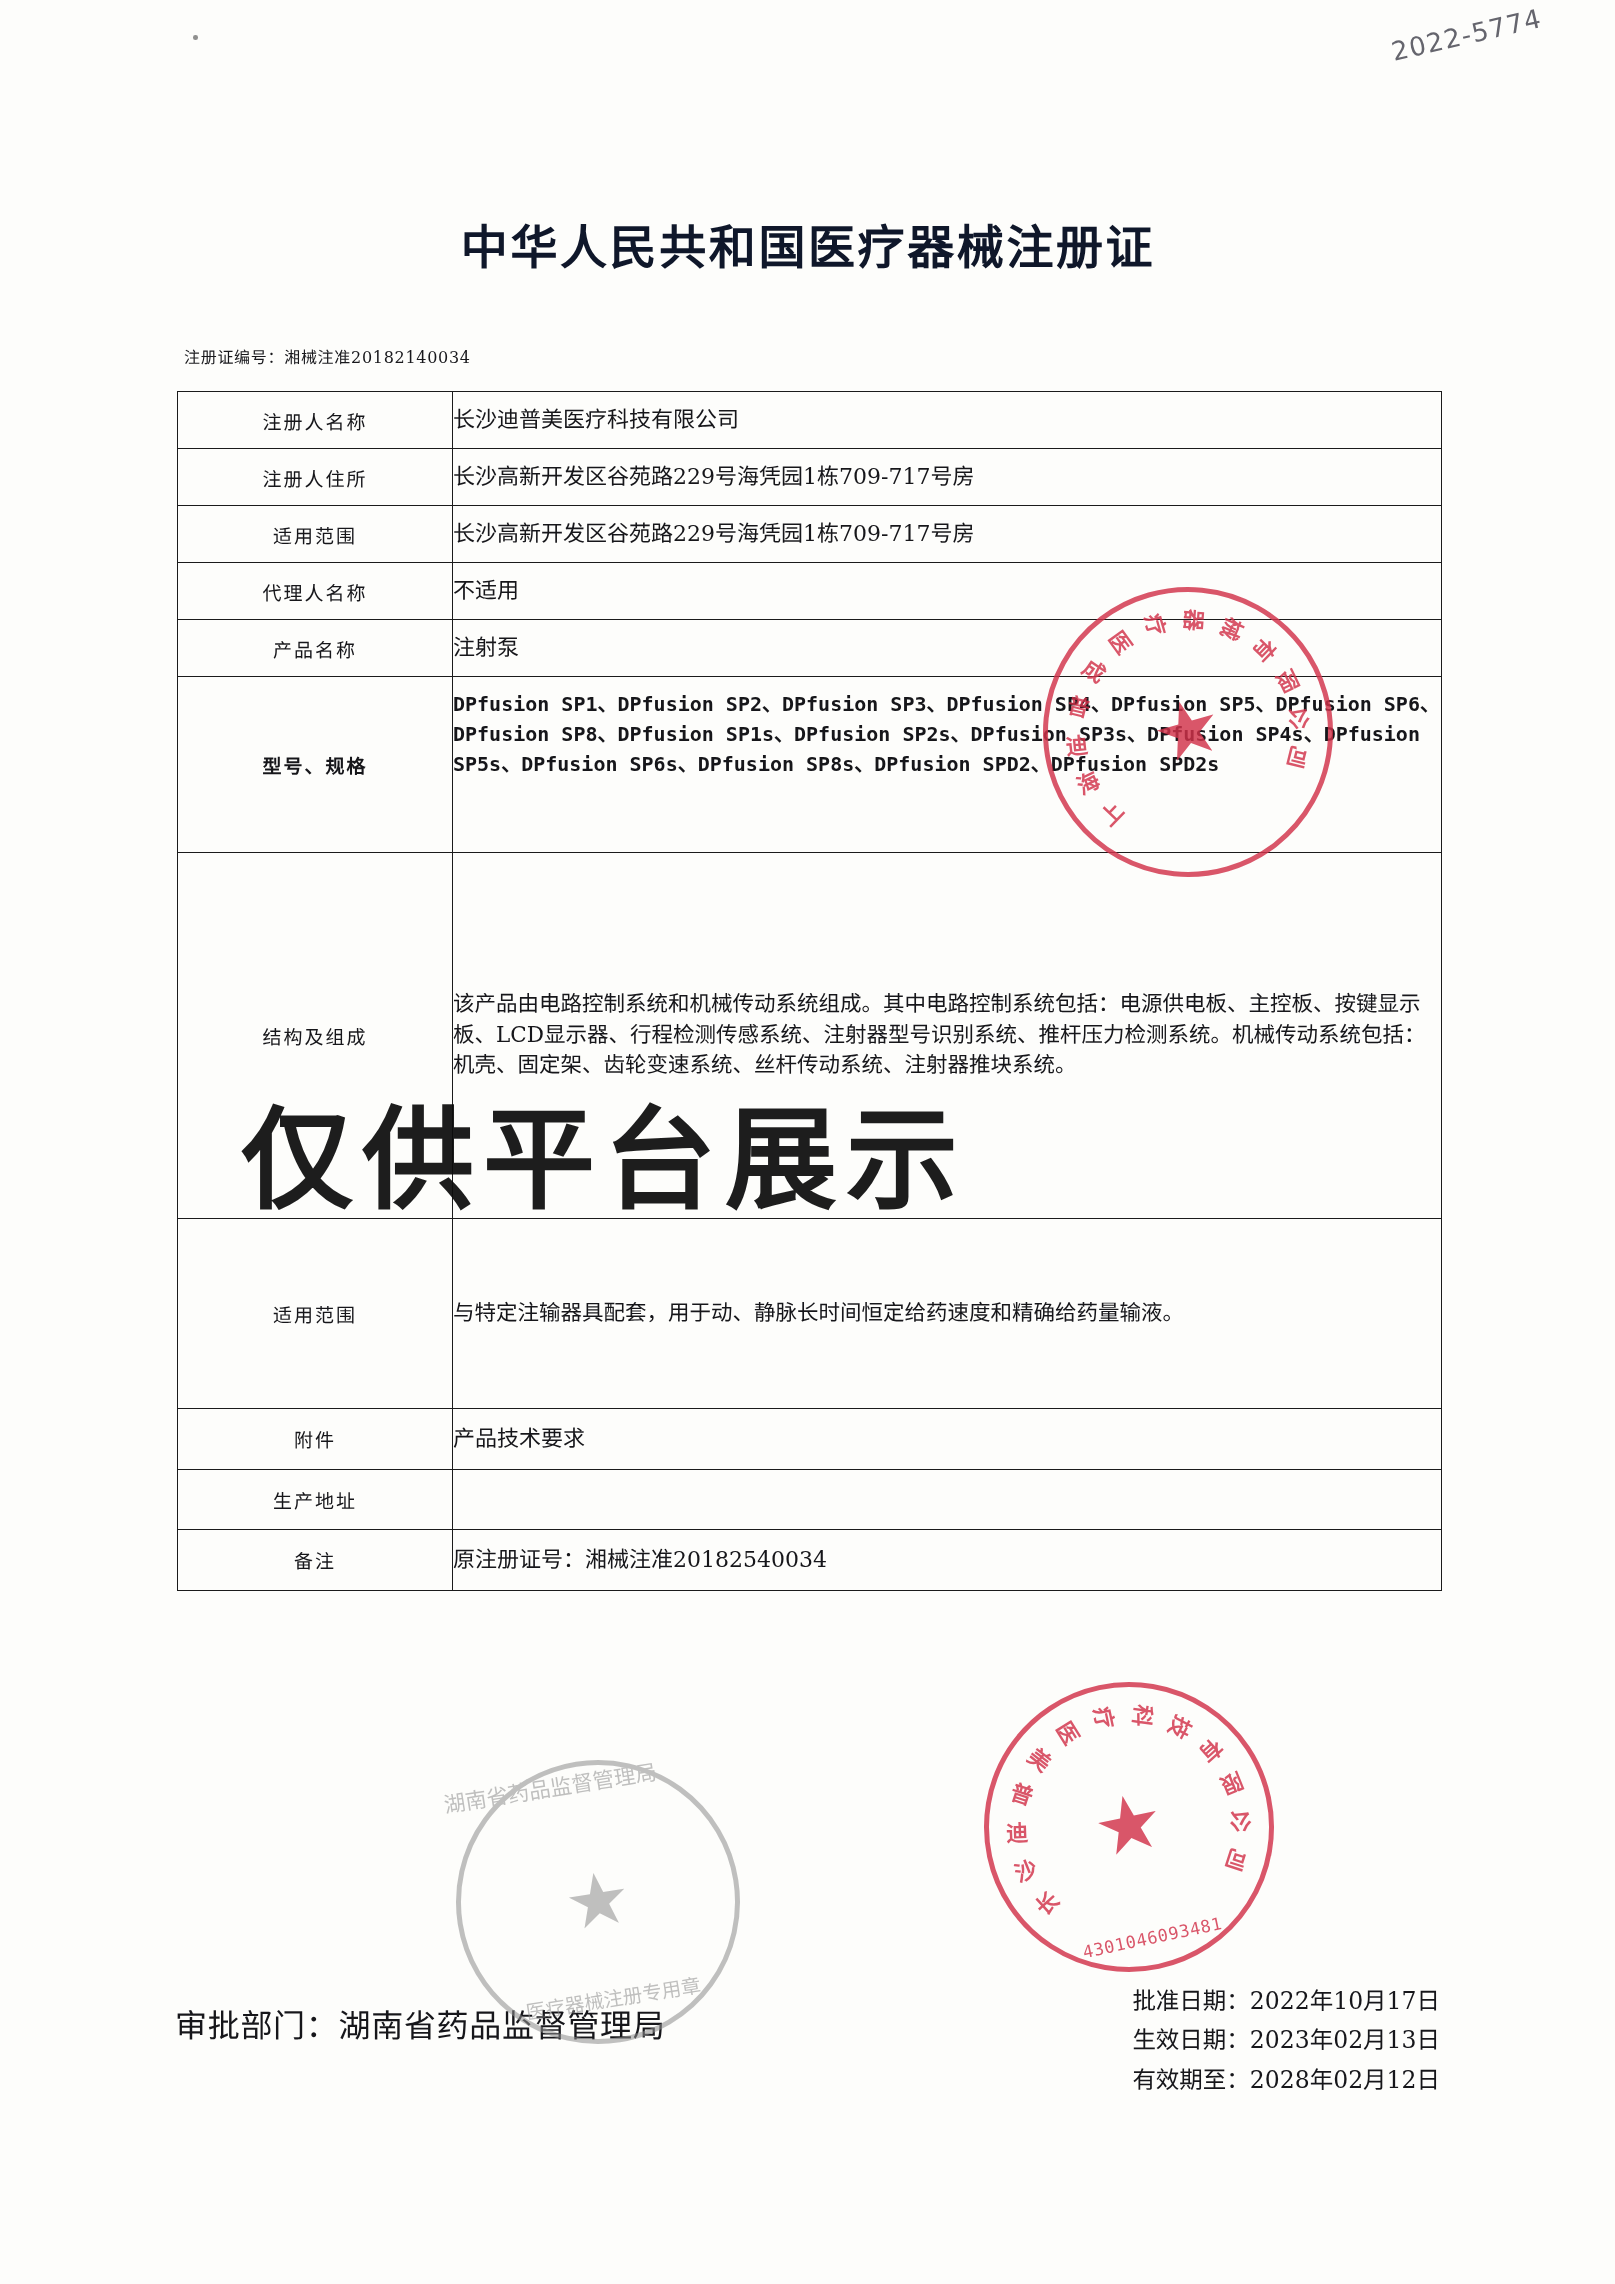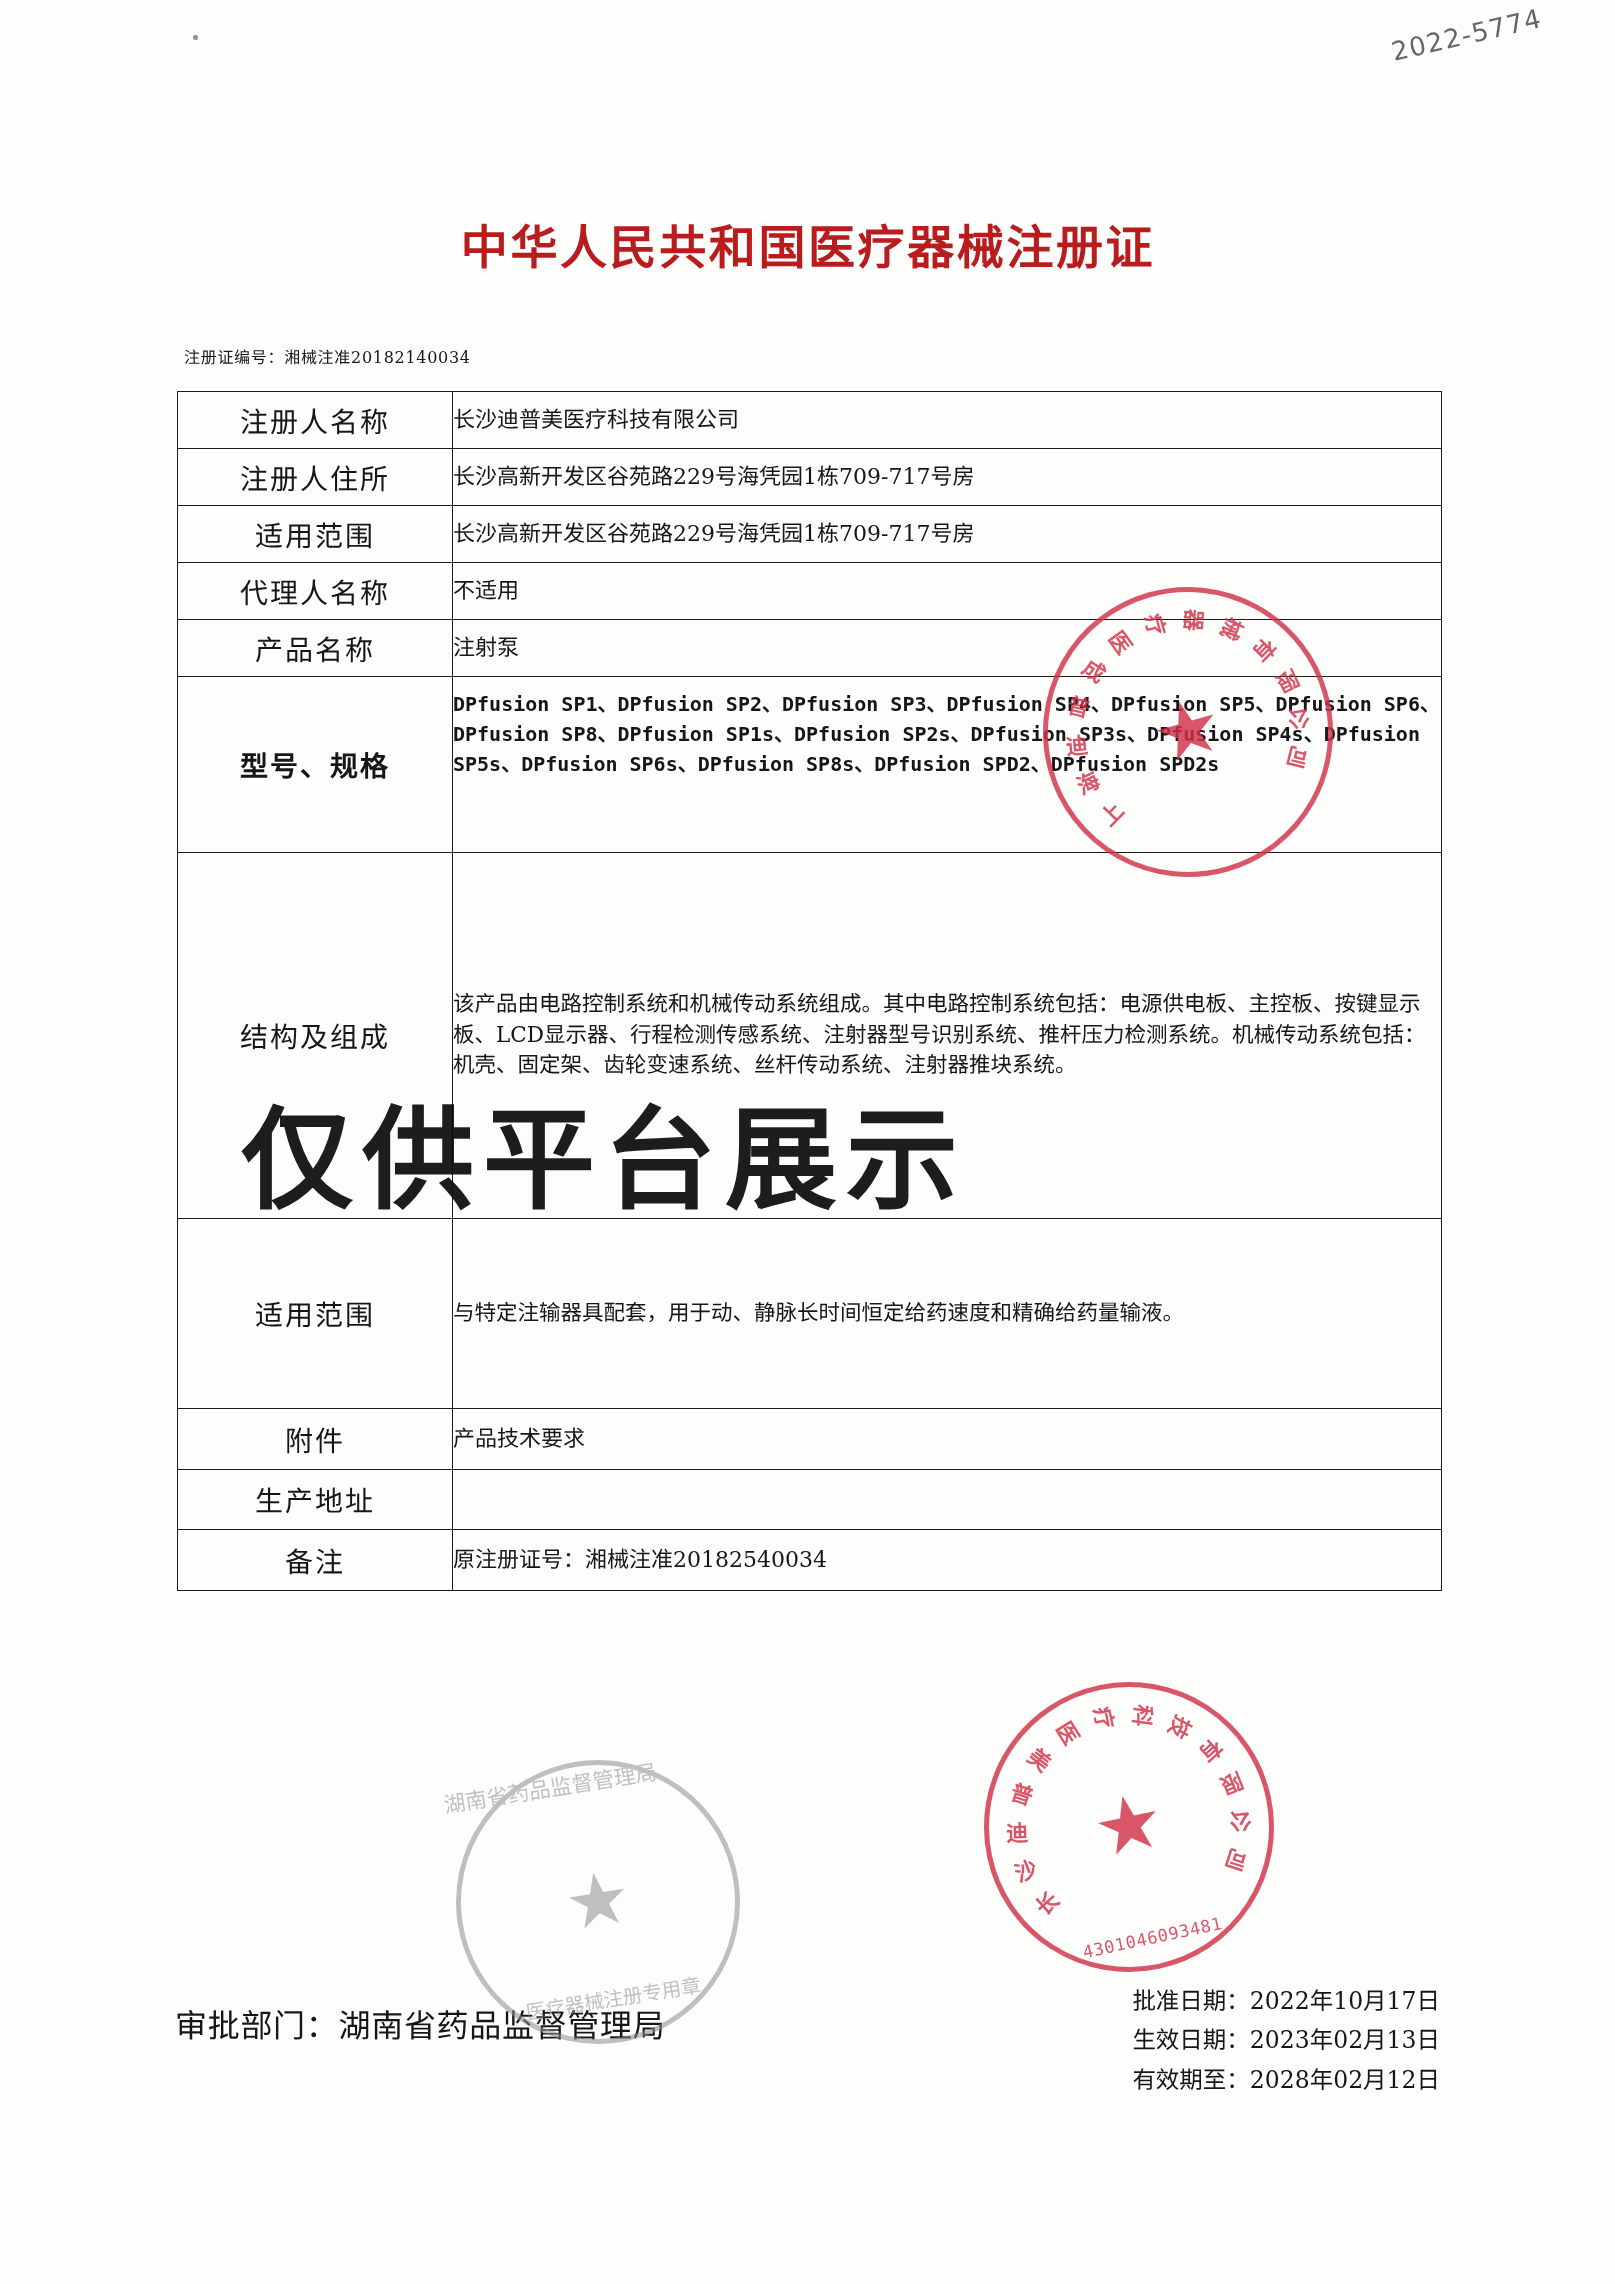--- a/index.html
+++ b/index.html
@@ -52,21 +52,21 @@
   .doc-title {
     position: absolute;
     top: 209px;
     left: 0;
     width: 100%;
     text-align: center;
     font-size: 47px;
     font-weight: 700;
     letter-spacing: 2.6px;
     font-family: "DejaVu Serif", "Liberation Serif", serif;
-    color: #b91c1c;
+    color: #0f172a;
   }
 
   
   .cert-no {
     position: absolute;
     top: 344px;
     left: 184px;
     font-size: 16px;
     letter-spacing: 0.7px;
     color: #18181c;
@@ -83,21 +83,21 @@
     table-layout: fixed;
   }
   .tbl td {
     border: 1.3px solid #1b1b1b;
     vertical-align: middle;
     padding: 0;
   }
   .lbl {
     width: 274px;
     text-align: center;
-    font-size: 28px;
+    font-size: 19px;
     letter-spacing: 2px;
     font-family: "DejaVu Serif", "Liberation Serif", serif;
     color: #16161a;
     padding: 6.5px 0;
   }
   .val {
     padding: 5.2px 14.3px;
     font-size: 22px;
     line-height: 1.45;
     font-family: "DejaVu Serif", "Liberation Serif", serif;

